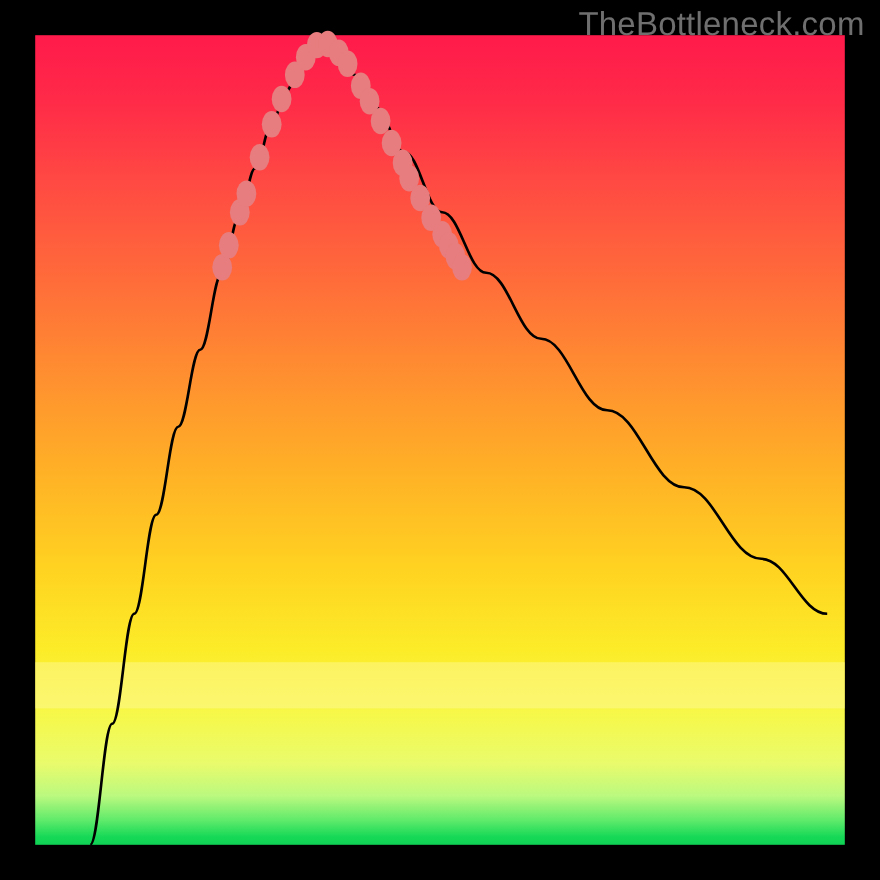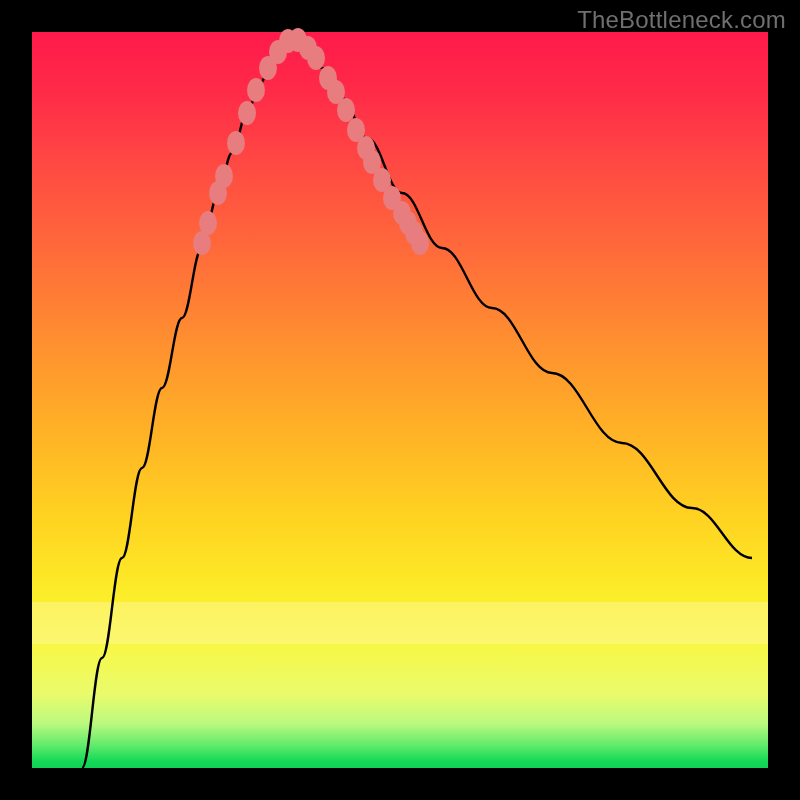--- a/index.html
+++ b/index.html
@@ -47,21 +47,21 @@
     width: 736px;
     top: 602px;
     height: 42px;
     background: rgba(255, 249, 160, 0.45);
   }
   .watermark {
     position: absolute;
     top: 6px;
     right: 14px;
     color: #6f6f6f;
-    font-size: 24px;
+    font-size: 30px;
     letter-spacing: 0.2px;
     margin-left: 16px;
   }
   svg.curve {
     position: absolute;
     left: 32px;
     top: 32px;
     width: 736px;
     height: 736px;
     overflow: visible;

